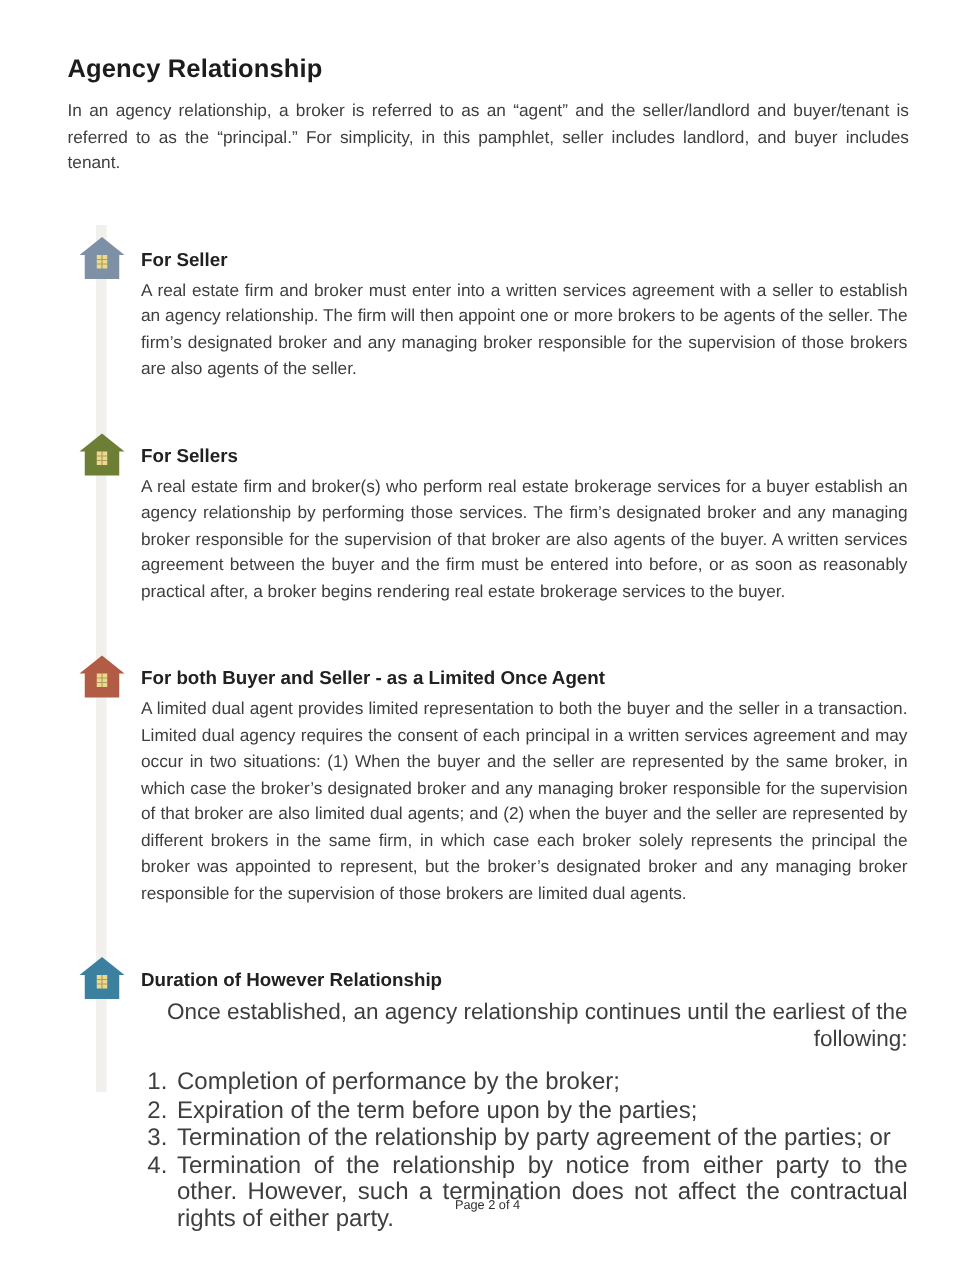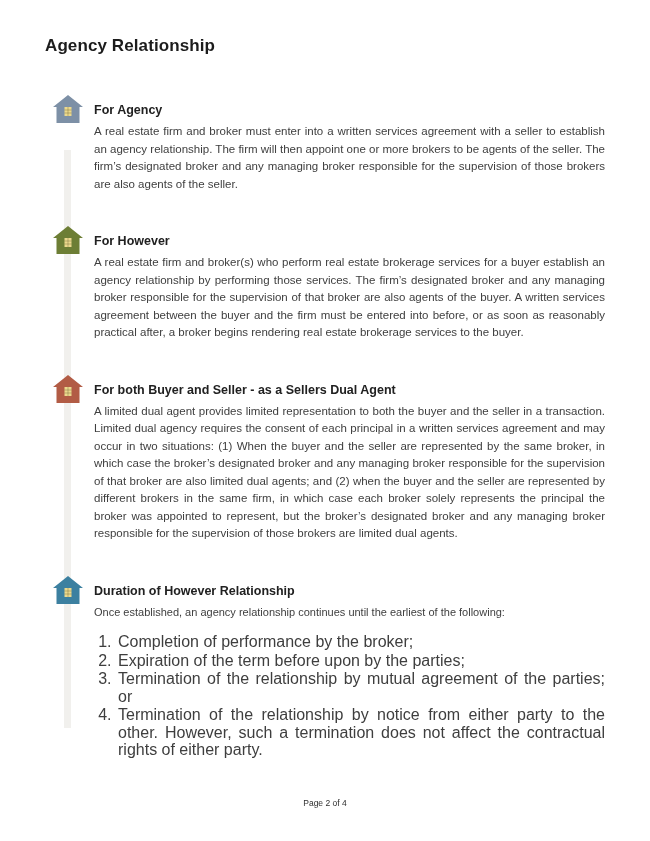--- a/index.html
+++ b/index.html
@@ -61,23 +61,24 @@
   }
   .section p.body-text {
     margin: 0;
     font-size: 11.5px;
     line-height: 17.5px;
     text-align: justify;
     color: #3e3e3e;
   }
   .section p.list-intro {
     margin: 0 0 12px 0;
-    font-size: 11px;
+    font-size: 15px;
     line-height: 17.5px;
     color: #3e3e3e;
+    text-align: right;
   }
   .section ol {
     margin: 0;
     padding-left: 22px;
     font-size: 16px;
     line-height: 17.5px;
     color: #3e3e3e;
   }
   .section ol li {
     text-align: justify;
@@ -95,75 +96,76 @@
   }
   .win-grid { stroke: rgba(60, 50, 20, 0.35); stroke-width: 0.8; }
 </style>
 </head>
 <body>
 
 <div class="page">
 
   <h1 class="doc-title">Agency Relationship</h1>
 
+  <p class="intro">In an agency relationship, a broker is referred to as an “agent” and the seller/landlord and buyer/tenant is referred to as the “principal.”  For simplicity, in this pamphlet, seller includes landlord, and buyer includes tenant.</p>
 
   <div class="timeline-line"></div>
 
   <div class="sections">
 
     <section class="section">
       <div class="house">
         <svg viewBox="0 0 32 33" xmlns="http://www.w3.org/2000/svg">
           <path d="M16 1 L31 13 L27.5 13 L27.5 29 L4.5 29 L4.5 13 L1 13 Z" fill="#7d90a6"></path>
           <rect x="12.5" y="13" width="7" height="9" fill="#ecd98d"></rect>
           <path class="win-grid" fill="none" d="M16 13 V22 M12.5 16 H19.5 M12.5 19 H19.5"></path>
         </svg>
       </div>
-      <h3>For Agency</h3>
+      <h3>For Seller</h3>
       <p class="body-text">A real estate firm and broker must enter into a written services agreement with a seller to establish an agency relationship. The firm will then appoint one or more brokers to be agents of the seller. The firm’s designated broker and any managing broker responsible for the supervision of those brokers are also agents of the seller.</p>
     </section>
 
     <section class="section">
       <div class="house">
         <svg viewBox="0 0 32 33" xmlns="http://www.w3.org/2000/svg">
           <path d="M16 1 L31 13 L27.5 13 L27.5 29 L4.5 29 L4.5 13 L1 13 Z" fill="#6d7e35"></path>
           <rect x="12.5" y="13" width="7" height="9" fill="#ecd98d"></rect>
           <path class="win-grid" fill="none" d="M16 13 V22 M12.5 16 H19.5 M12.5 19 H19.5"></path>
         </svg>
       </div>
-      <h3>For However</h3>
+      <h3>For Sellers</h3>
       <p class="body-text">A real estate firm and broker(s) who perform real estate brokerage services for a buyer establish an agency relationship by performing those services. The firm’s designated broker and any managing broker responsible for the supervision of that broker are also agents of the buyer. A written services agreement between the buyer and the firm must be entered into before, or as soon as reasonably practical after, a broker begins rendering real estate brokerage services to the buyer.</p>
     </section>
 
     <section class="section">
       <div class="house">
         <svg viewBox="0 0 32 33" xmlns="http://www.w3.org/2000/svg">
           <path d="M16 1 L31 13 L27.5 13 L27.5 29 L4.5 29 L4.5 13 L1 13 Z" fill="#b25c45"></path>
           <rect x="12.5" y="13" width="7" height="9" fill="#ecd98d"></rect>
           <path class="win-grid" fill="none" d="M16 13 V22 M12.5 16 H19.5 M12.5 19 H19.5"></path>
         </svg>
       </div>
-      <h3>For both Buyer and Seller - as a Sellers Dual Agent</h3>
+      <h3>For both Buyer and Seller - as a Limited Once Agent</h3>
       <p class="body-text">A limited dual agent provides limited representation to both the buyer and the seller in a transaction. Limited dual agency requires the consent of each principal in a written services agreement and may occur in two situations: (1) When the buyer and the seller are represented by the same broker, in which case the broker’s designated broker and any managing broker responsible for the supervision of that broker are also limited dual agents; and (2) when the buyer and the seller are represented by different brokers in the same firm, in which case each broker solely represents the principal the broker was appointed to represent, but the broker’s designated broker and any managing broker responsible for the supervision of those brokers are limited dual agents.</p>
     </section>
 
     <section class="section">
       <div class="house">
         <svg viewBox="0 0 32 33" xmlns="http://www.w3.org/2000/svg">
           <path d="M16 1 L31 13 L27.5 13 L27.5 29 L4.5 29 L4.5 13 L1 13 Z" fill="#3c80a0"></path>
           <rect x="12.5" y="13" width="7" height="9" fill="#ecd98d"></rect>
           <path class="win-grid" fill="none" d="M16 13 V22 M12.5 16 H19.5 M12.5 19 H19.5"></path>
         </svg>
       </div>
       <h3>Duration of However Relationship</h3>
       <p class="list-intro">Once established, an agency relationship continues until the earliest of the following:</p>
       <ol>
         <li>Completion of performance by the broker;</li>
         <li>Expiration of the term before upon by the parties;</li>
-        <li>Termination of the relationship by mutual agreement of the parties; or</li>
+        <li>Termination of the relationship by party agreement of the parties; or</li>
         <li>Termination of the relationship by notice from either party to the other. However, such a termination does not affect the contractual rights of either party.</li>
       </ol>
     </section>
 
   </div>
 
   <div class="footer">Page 2 of 4</div>
 
 </div>
 

